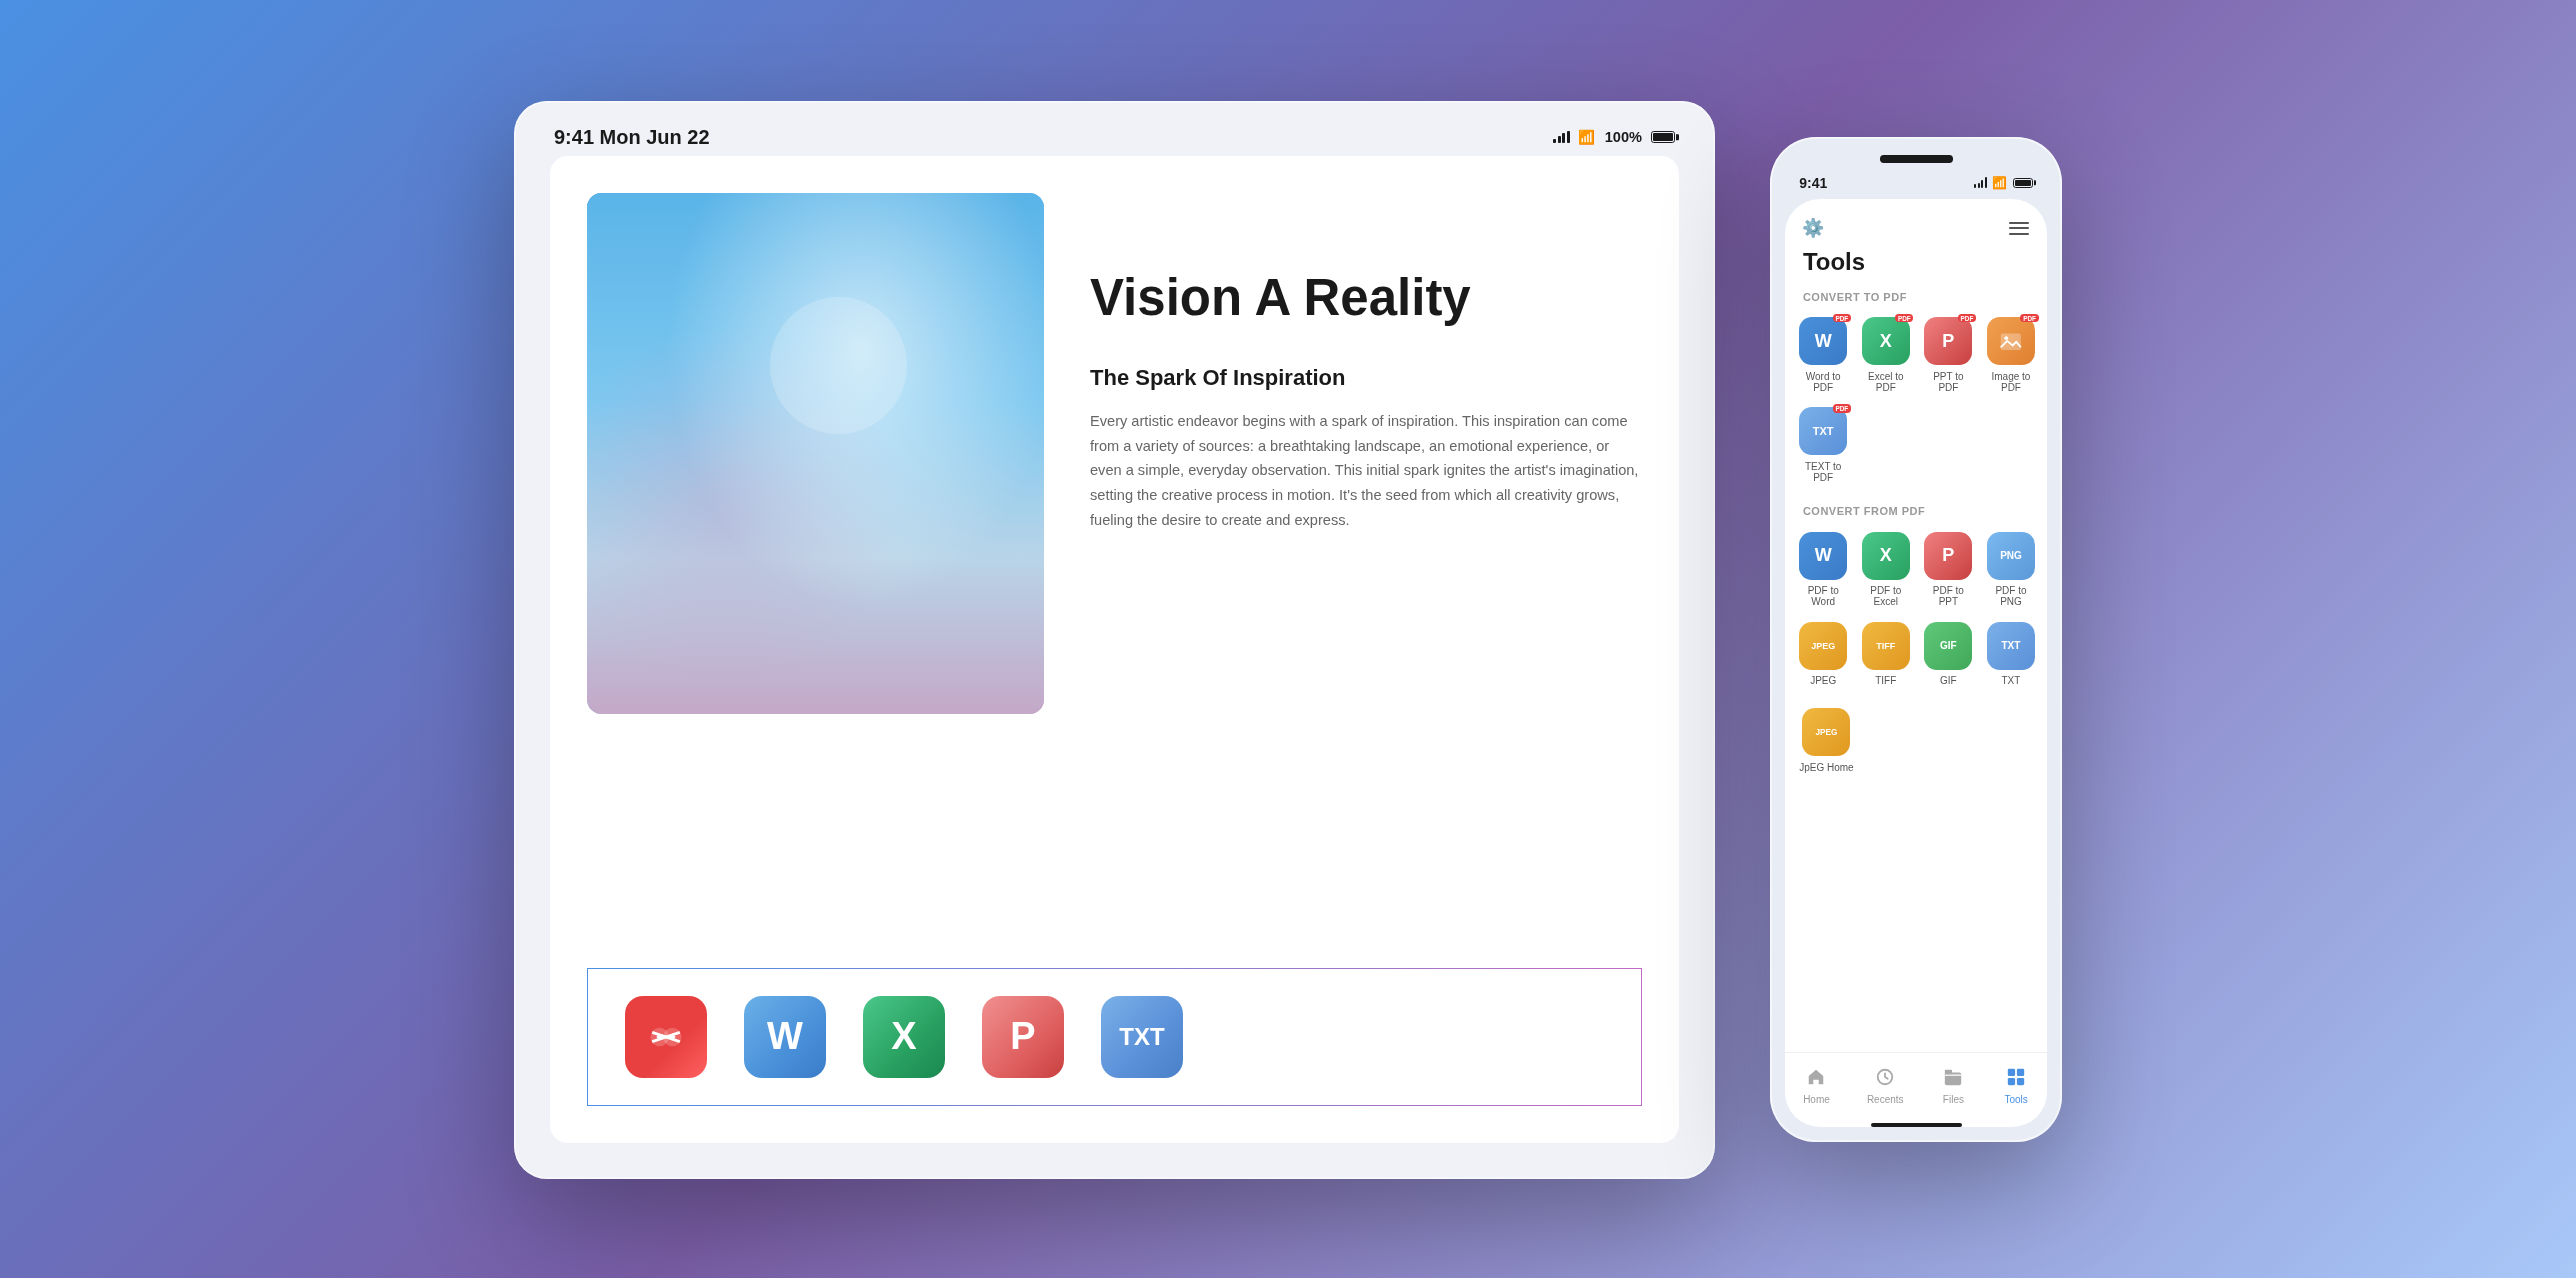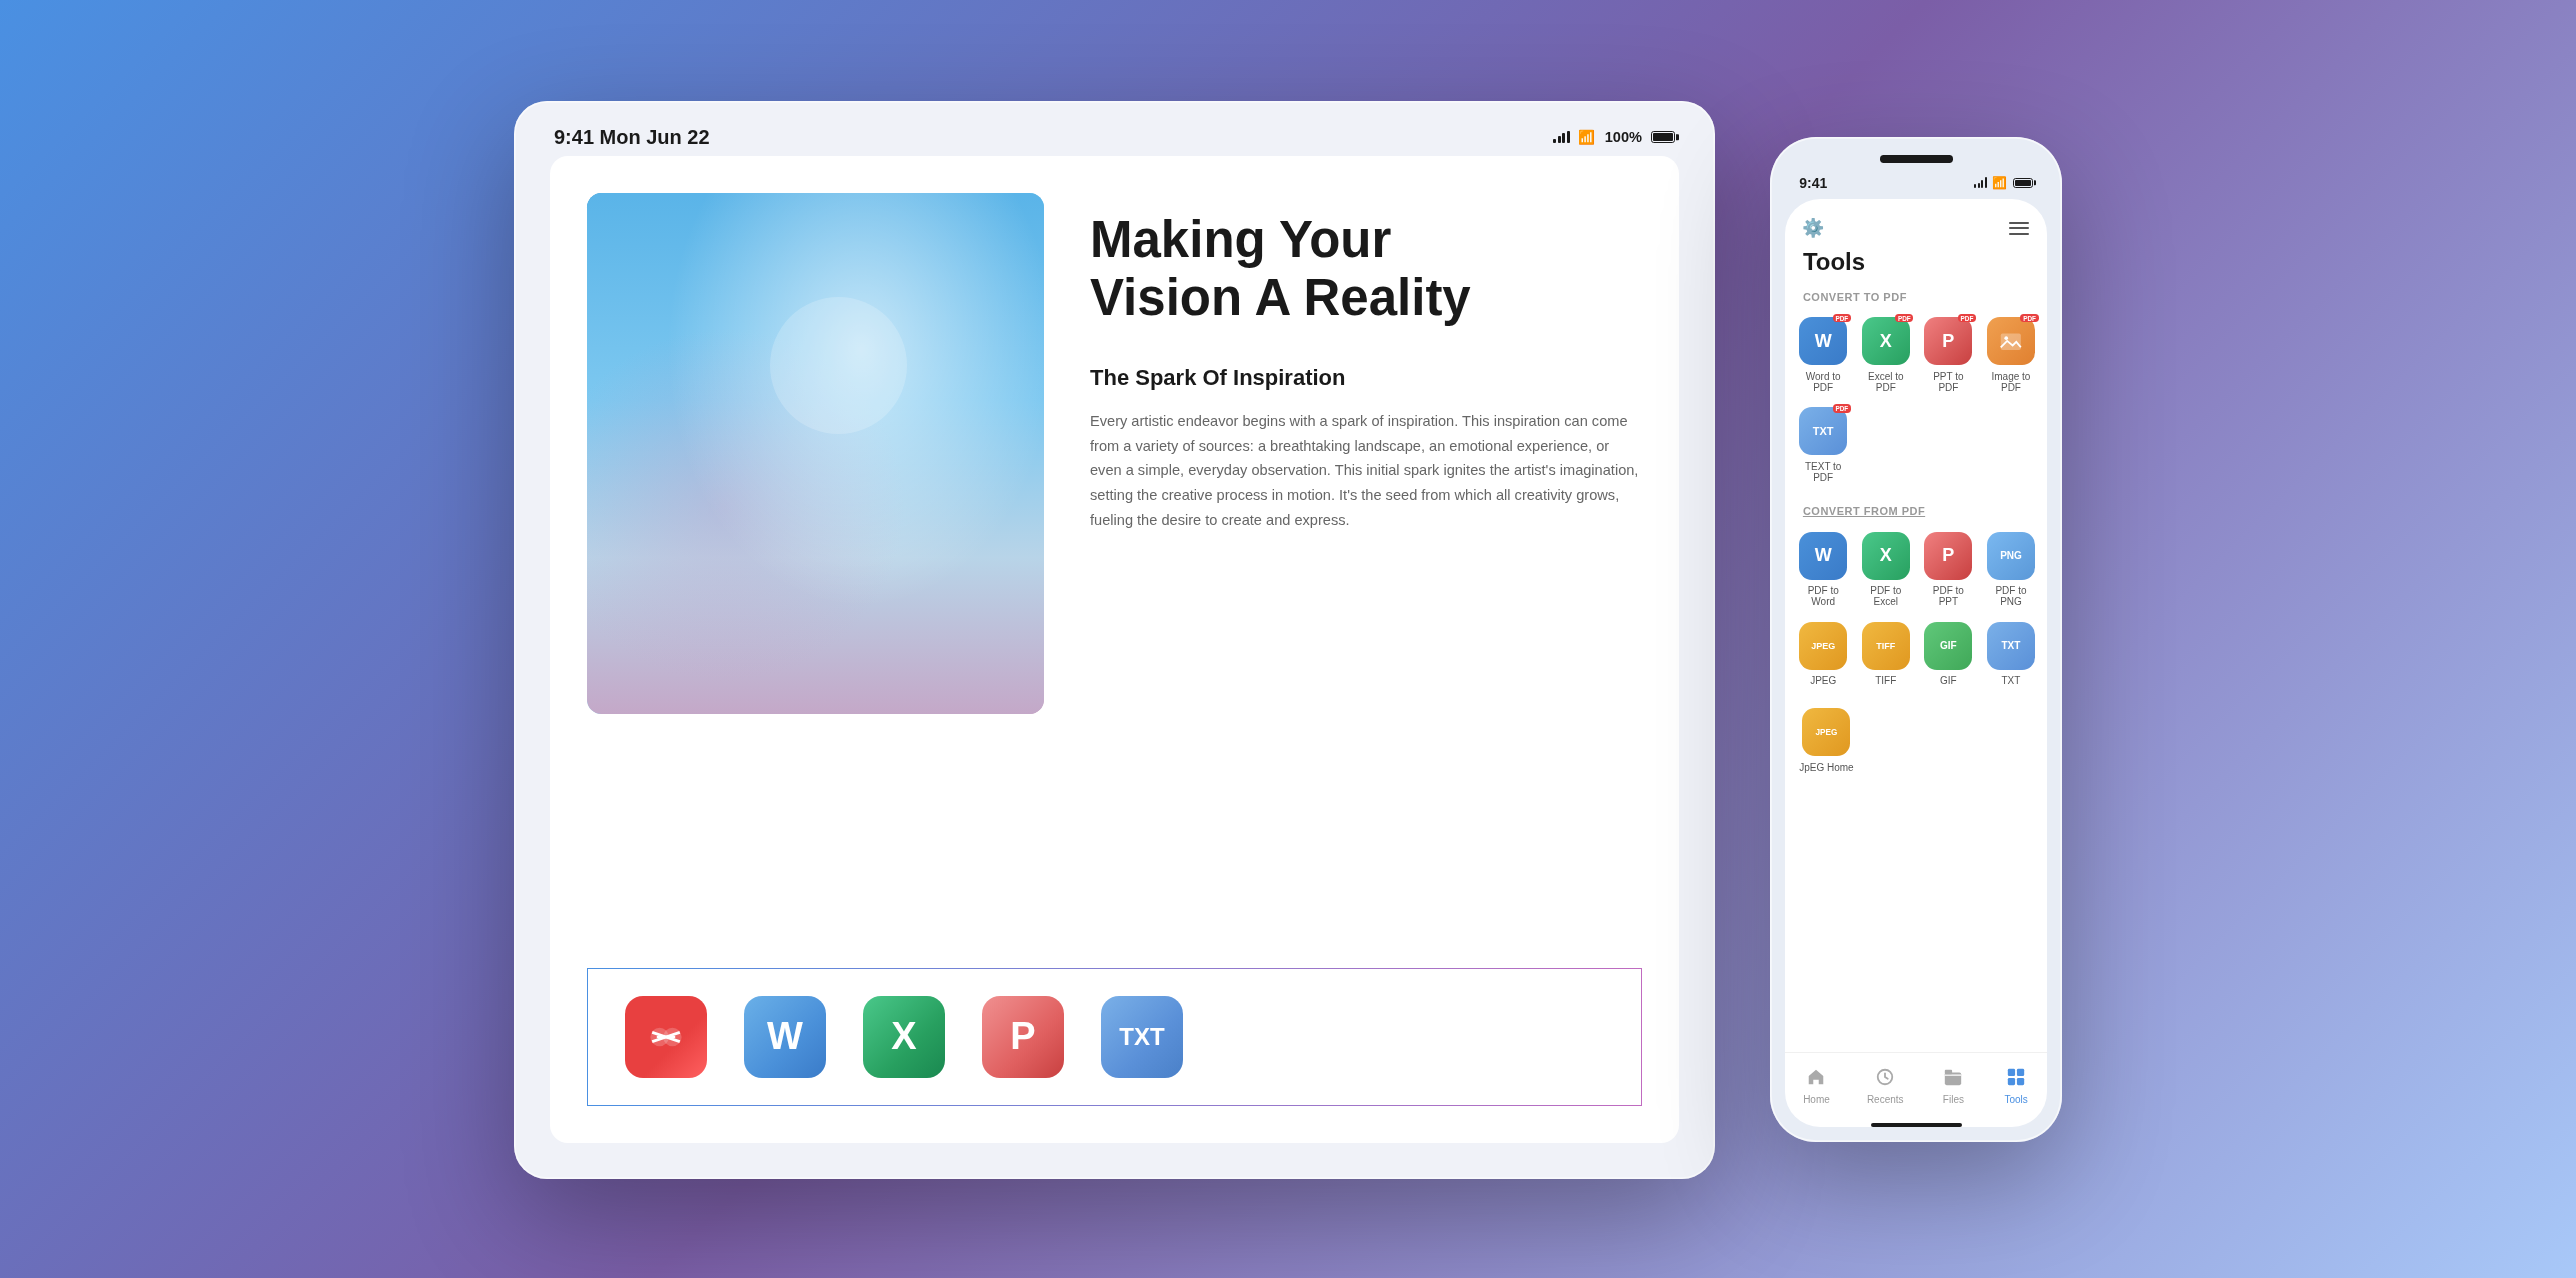--- a/index.html
+++ b/index.html
@@ -439,21 +439,20 @@
       background: #e84040;
       border-radius: 3.7px;
       padding: 0.9px 2.7px;
       font-size: 6.4px;
       font-weight: 800;
       color: white;
     }
 
     .convert-from-section {
       margin-top: 10px;
-      text-decoration: underline;
     }
   </style>
 </head>
 <body>
 
 <div class="devices-container">
 
   <div class="ipad-frame">
     <div class="ipad-status-bar">
       <span class="status-time">9:41  Mon Jun 22</span>
@@ -473,21 +472,21 @@
     </div>
 
     <div class="ipad-content">
       <div class="ipad-main">
         <div class="ipad-image">
           <div class="water-splash"></div>
         </div>
 
         <div class="ipad-text-content">
           <h1 class="main-title">
-            <span>Making Your</span><br>
+            <br>
             <span>Vision A Reality</span>
           </h1>
           <h2 class="section-title">The Spark Of Inspiration</h2>
           <p class="section-body">Every artistic endeavor begins with a spark of inspiration. This inspiration can come from a variety of sources: a breathtaking landscape, an emotional experience, or even a simple, everyday observation. This initial spark ignites the artist's imagination, setting the creative process in motion. It's the seed from which all creativity grows, fueling the desire to create and express.</p>
         </div>
       </div>
 
       <div class="tool-icons-bar">
         <div class="tool-icon-circle icon-merge">
           <svg width="46" height="46" viewBox="0 0 50 50" fill="none">

